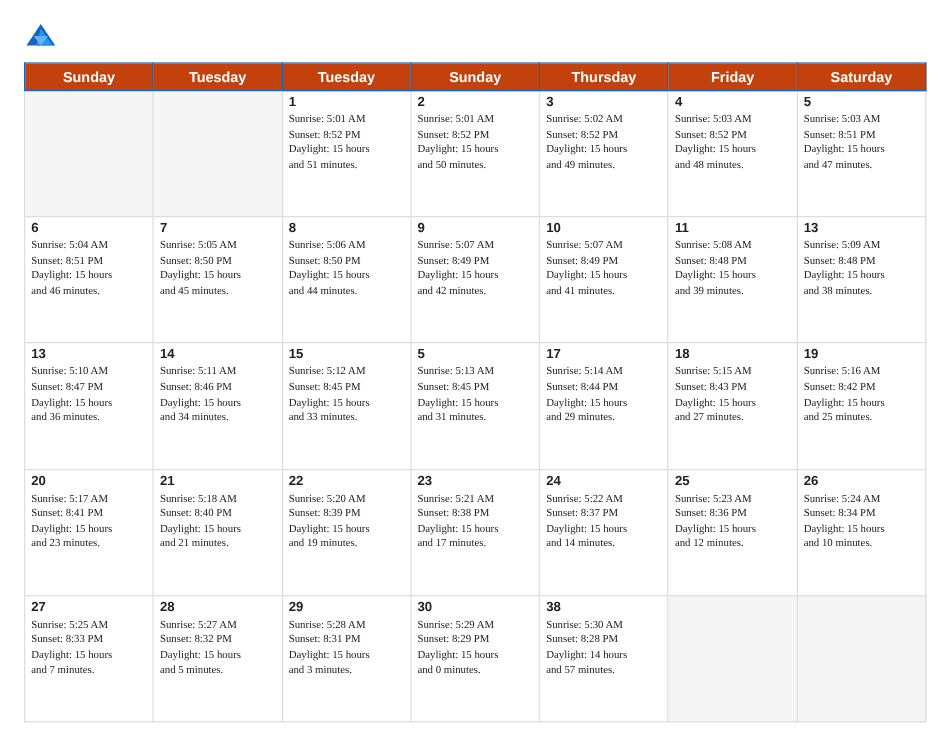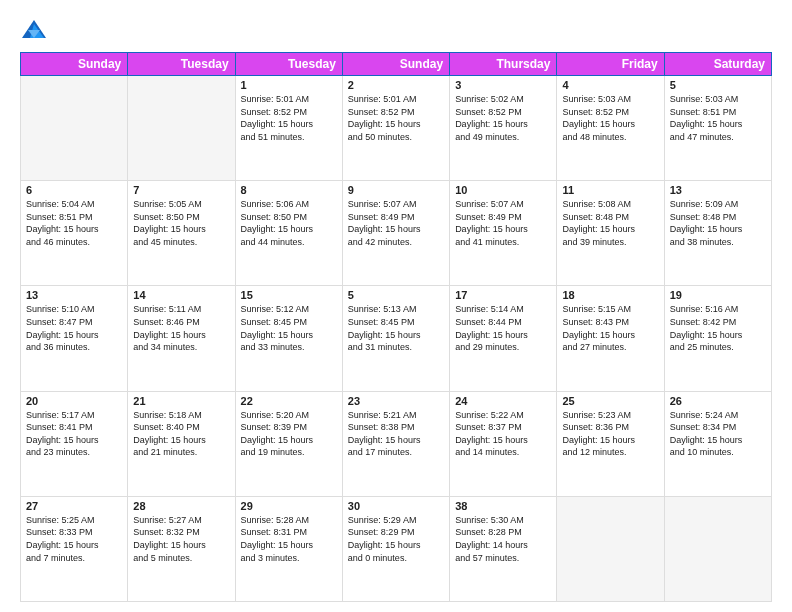--- a/index.html
+++ b/index.html
@@ -55,25 +55,25 @@
       color: #333;
     }
     .calendar {
       flex: 1;
       border: 1px solid #ccc;
       border-collapse: collapse;
       width: 100%;
       table-layout: fixed;
     }
     .calendar th {
-      background-color: #d946ef;
+      background-color: #c2410c;
       color: #fff;
       font-size: 12px;
       font-weight: bold;
-      text-align: right;
+      text-align: center;
       padding: 4px 6px;
       border: 1px solid #1565c0;
     }
     .calendar td {
       vertical-align: top;
       border: 1px solid #ddd;
       padding: 3px 5px;
       font-size: 9.5px;
       color: #222;
       height: 88px;
@@ -84,20 +84,21 @@
     .day-num {
       font-size: 11px;
       font-weight: bold;
       display: block;
       margin-bottom: 2px;
     }
     .day-info {
       font-size: 9px;
       line-height: 1.4;
       color: #222;
+      font-family: Liberation Serif, serif;
     }
   </style>
 </head>
 <body>
 
 <div class="page">
   <div class="header">
     <div class="logo">
       <svg class="logo-icon" viewBox="0 0 28 28">
         <polygon points="14,4 26,22 2,22" fill="#1565c0"></polygon>

